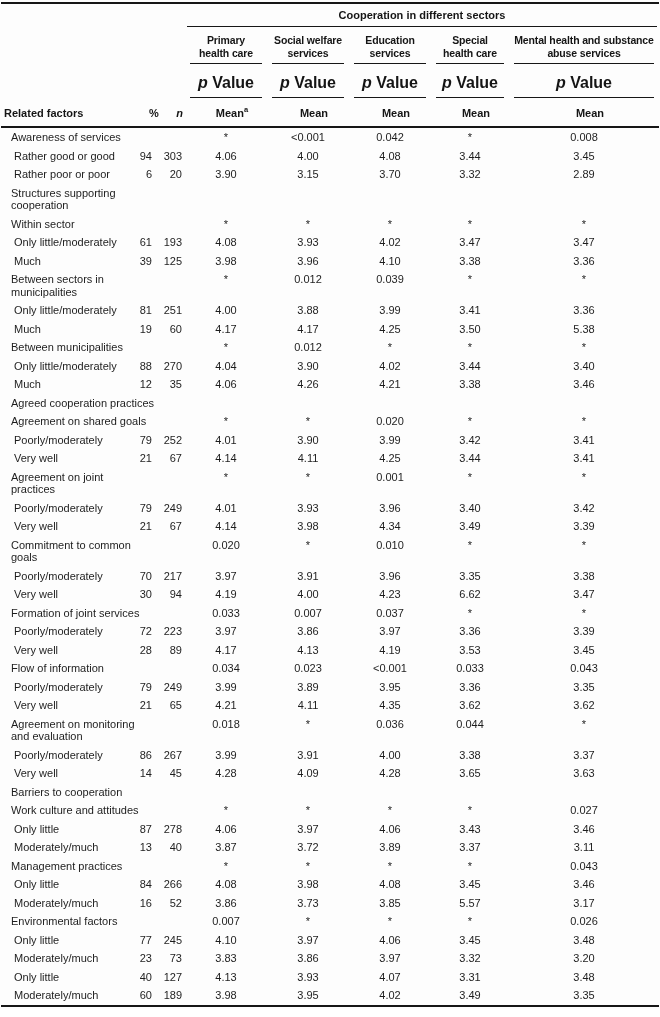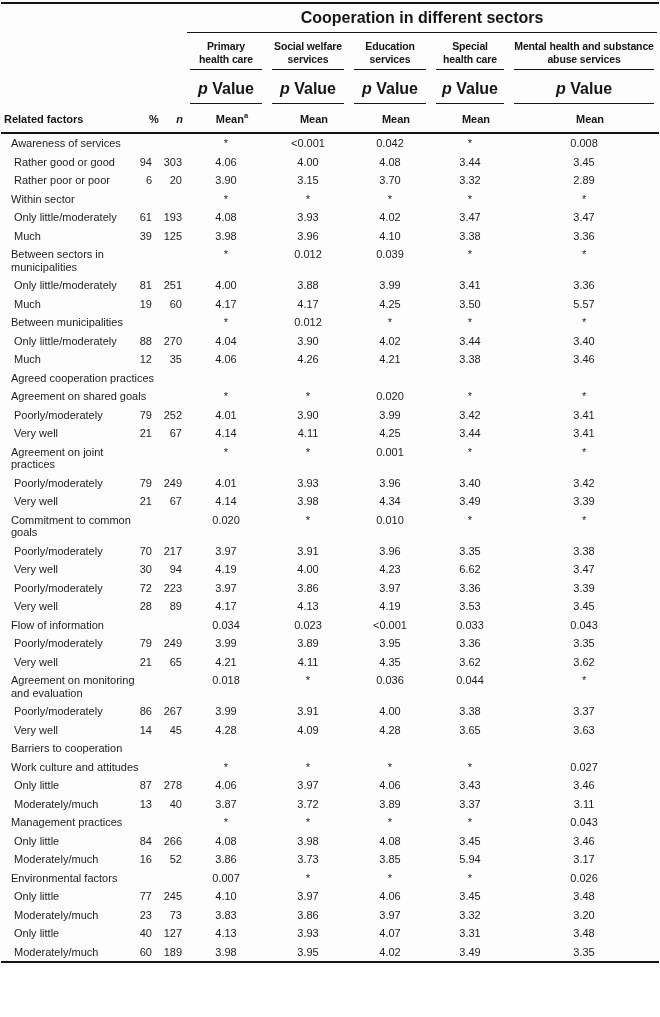--- a/index.html
+++ b/index.html
@@ -16,21 +16,21 @@
     table-layout: fixed;
     border-top: 2.5px solid #161616;
     border-bottom: 2.5px solid #161616;
   }
   thead th { font-weight: bold; font-size: 10.5px; vertical-align: bottom; padding: 0; color: #151515; }
   .grp-cell div {
     border-bottom: 1.5px solid #161616;
     margin: 0 2px;
     padding: 5px 0 5px 0;
     text-align: center;
-    font-size: 16px;
+    font-size: 11px;
     letter-spacing: 0;
   }
   .sec-cell div {
     border-bottom: 1.5px solid #161616;
     margin: 0 5px;
     padding: 7px 0 4px 0;
     text-align: center;
     white-space: pre;
     line-height: 12.5px;
     letter-spacing: -0.15px;
@@ -161,20 +161,31 @@
           <td class="lbl ind"><span class="wide">Rather poor or poor</span></td>
           <td class="num">6</td>
           <td class="num">20</td>
           <td class="val">3.90</td>
           <td class="val">3.15</td>
           <td class="val">3.70</td>
           <td class="val">3.32</td>
           <td class="val">2.89</td>
         </tr>
         <tr>
+          <td class="lbl"><span class="wide">Structures supporting
+cooperation</span></td>
+          <td class="num"></td>
+          <td class="num"></td>
+          <td class="val"></td>
+          <td class="val"></td>
+          <td class="val"></td>
+          <td class="val"></td>
+          <td class="val"></td>
+        </tr>
+        <tr>
           <td class="lbl"><span class="wide">Within sector</span></td>
           <td class="num"></td>
           <td class="num"></td>
           <td class="val">*</td>
           <td class="val">*</td>
           <td class="val">*</td>
           <td class="val">*</td>
           <td class="val">*</td>
         </tr>
         <tr>
@@ -219,21 +230,21 @@
           <td class="val">3.36</td>
         </tr>
         <tr>
           <td class="lbl ind"><span class="wide">Much</span></td>
           <td class="num">19</td>
           <td class="num">60</td>
           <td class="val">4.17</td>
           <td class="val">4.17</td>
           <td class="val">4.25</td>
           <td class="val">3.50</td>
-          <td class="val">5.57</td>
+          <td class="val">5.38</td>
         </tr>
         <tr>
           <td class="lbl"><span class="wide">Between municipalities</span></td>
           <td class="num"></td>
           <td class="num"></td>
           <td class="val">*</td>
           <td class="val">0.012</td>
           <td class="val">*</td>
           <td class="val">*</td>
           <td class="val">*</td>
@@ -354,20 +365,30 @@
           <td class="lbl ind"><span class="wide">Very well</span></td>
           <td class="num">30</td>
           <td class="num">94</td>
           <td class="val">4.19</td>
           <td class="val">4.00</td>
           <td class="val">4.23</td>
           <td class="val">6.62</td>
           <td class="val">3.47</td>
         </tr>
         <tr>
+          <td class="lbl"><span class="wide">Formation of joint services</span></td>
+          <td class="num"></td>
+          <td class="num"></td>
+          <td class="val">0.033</td>
+          <td class="val">0.007</td>
+          <td class="val">0.037</td>
+          <td class="val">*</td>
+          <td class="val">*</td>
+        </tr>
+        <tr>
           <td class="lbl ind"><span class="wide">Poorly/moderately</span></td>
           <td class="num">72</td>
           <td class="num">223</td>
           <td class="val">3.97</td>
           <td class="val">3.86</td>
           <td class="val">3.97</td>
           <td class="val">3.36</td>
           <td class="val">3.39</td>
         </tr>
         <tr>
@@ -501,21 +522,21 @@
           <td class="val">3.45</td>
           <td class="val">3.46</td>
         </tr>
         <tr>
           <td class="lbl ind"><span class="wide">Moderately/much</span></td>
           <td class="num">16</td>
           <td class="num">52</td>
           <td class="val">3.86</td>
           <td class="val">3.73</td>
           <td class="val">3.85</td>
-          <td class="val">5.94</td>
+          <td class="val">5.57</td>
           <td class="val">3.17</td>
         </tr>
         <tr>
           <td class="lbl"><span class="wide">Environmental factors</span></td>
           <td class="num"></td>
           <td class="num"></td>
           <td class="val">0.007</td>
           <td class="val">*</td>
           <td class="val">*</td>
           <td class="val">*</td>

